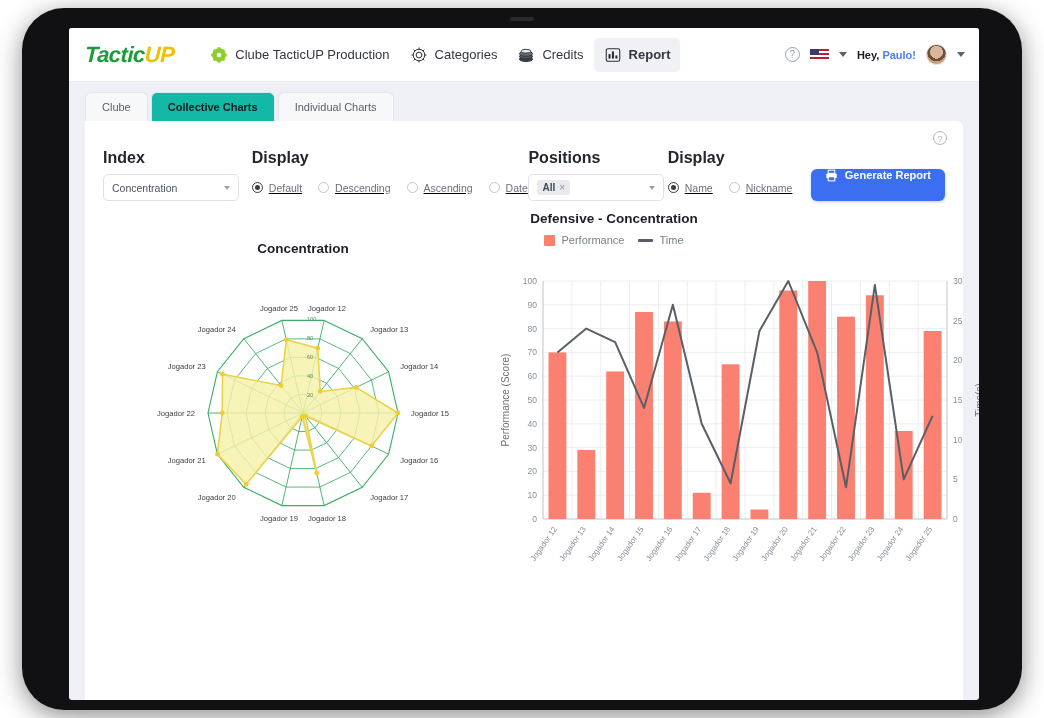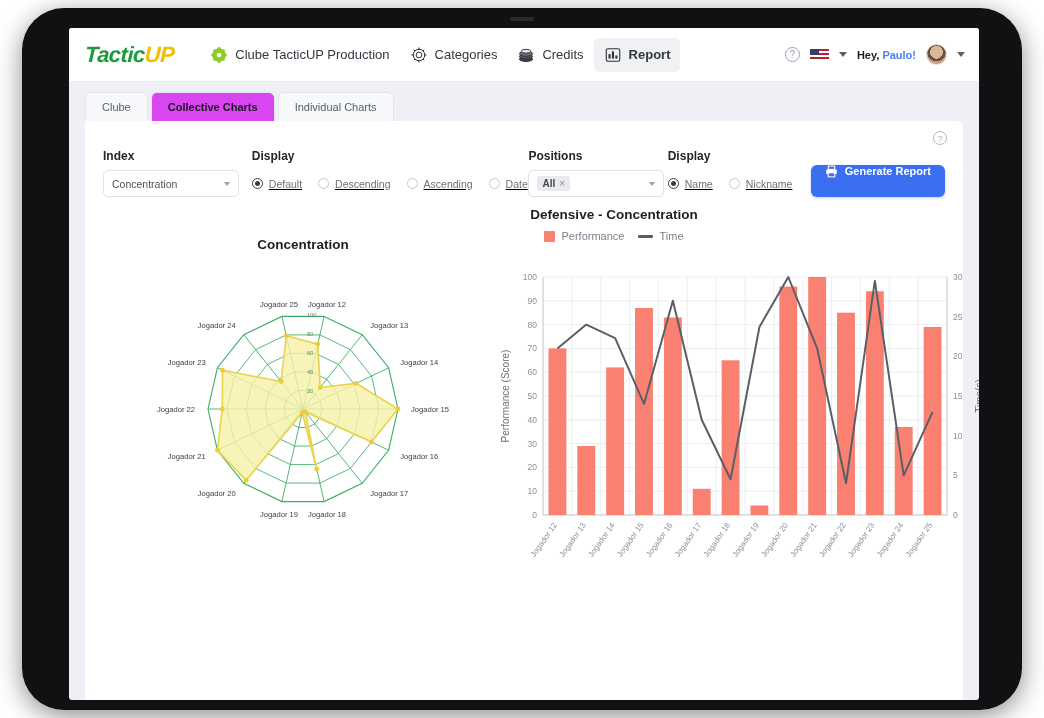--- a/index.html
+++ b/index.html
@@ -109,21 +109,21 @@
     background: #f7f8fa;
     border: 1px solid #e2e5ec;
     border-bottom: none;
     border-radius: 6px 6px 0 0;
     padding: 8px 16px;
     font-size: 11px;
     color: #5b6069;
     cursor: pointer;
     white-space: nowrap;
   }
-  .tab.active { background:#d946ef; color:#16191f; font-weight:bold; border-color:#e2e5ec; }
+  .tab.active { background:#14b8a6; color:#16191f; font-weight:bold; border-color:#e2e5ec; }
 
   
   #content-card {
     background: #ffffff;
     margin: 0 16px 0 16px;
     height: 585px;
     border-radius: 0 6px 6px 6px;
     position: relative;
     padding: 12px 18px;
   }
@@ -134,21 +134,21 @@
     display:flex;align-items:center;justify-content:center;cursor:pointer;
   }
 
   
   #filters {
     display: flex; align-items: flex-end;
     padding-top: 16px;
     gap: 0;
   }
   .filter-group { display:flex; flex-direction:column; }
-  .filter-label { font-size: 12px; font-weight:bold; color:#23262c; margin-bottom: 7px; }
+  .filter-label { font-size: 16px; font-weight:bold; color:#23262c; margin-bottom: 7px; }
   .select-box {
     width: 136px; height: 27px;
     border:1px solid #dfe2e8; border-radius:5px;
     background:#fff;
     display:flex; align-items:center;
     padding: 0 8px;
     font-size: 10.5px; color:#4e535c;
     cursor:pointer; position:relative;
   }
   .select-box .sel-caret {

